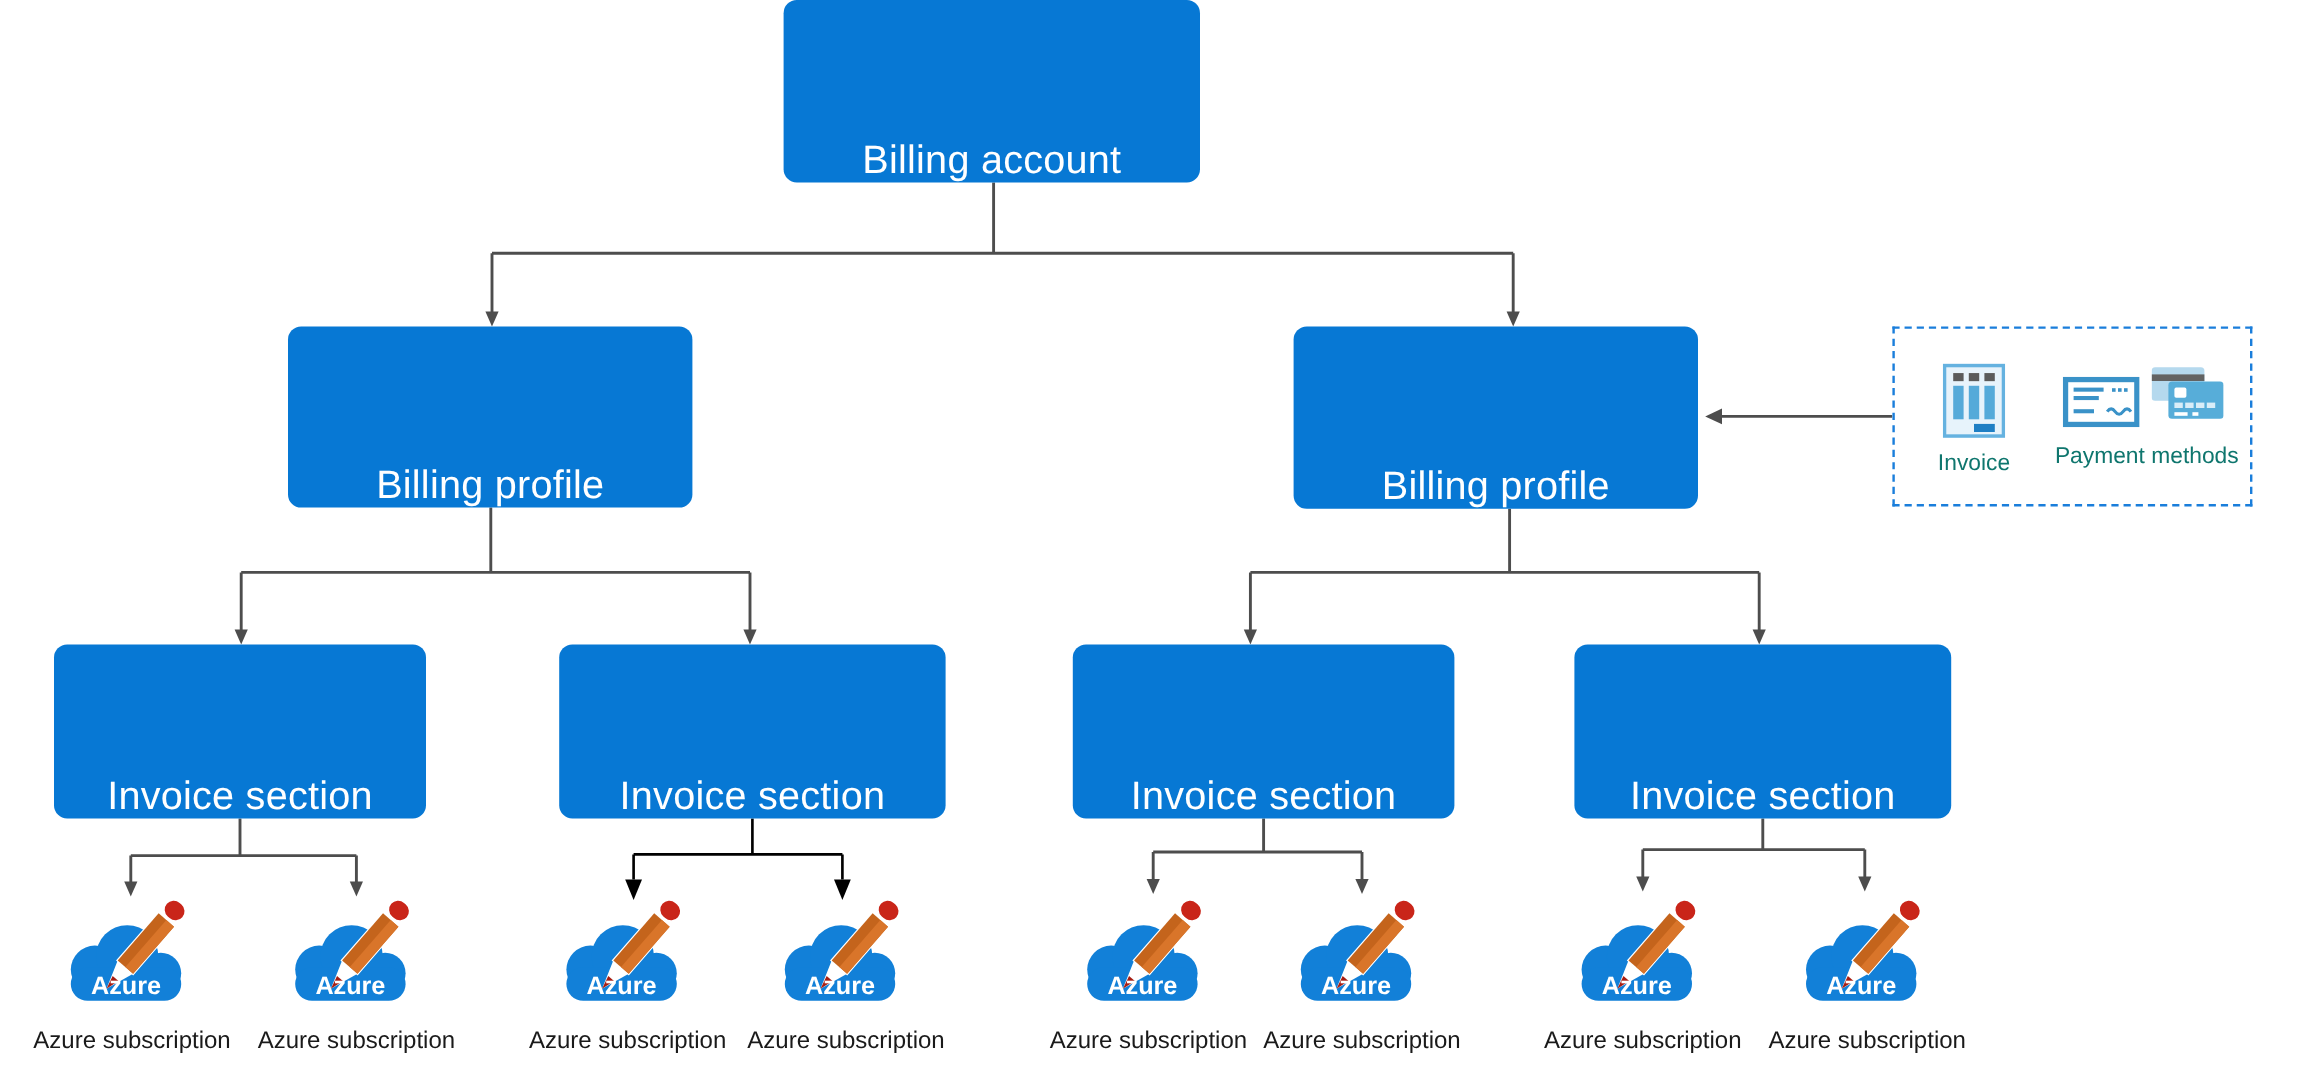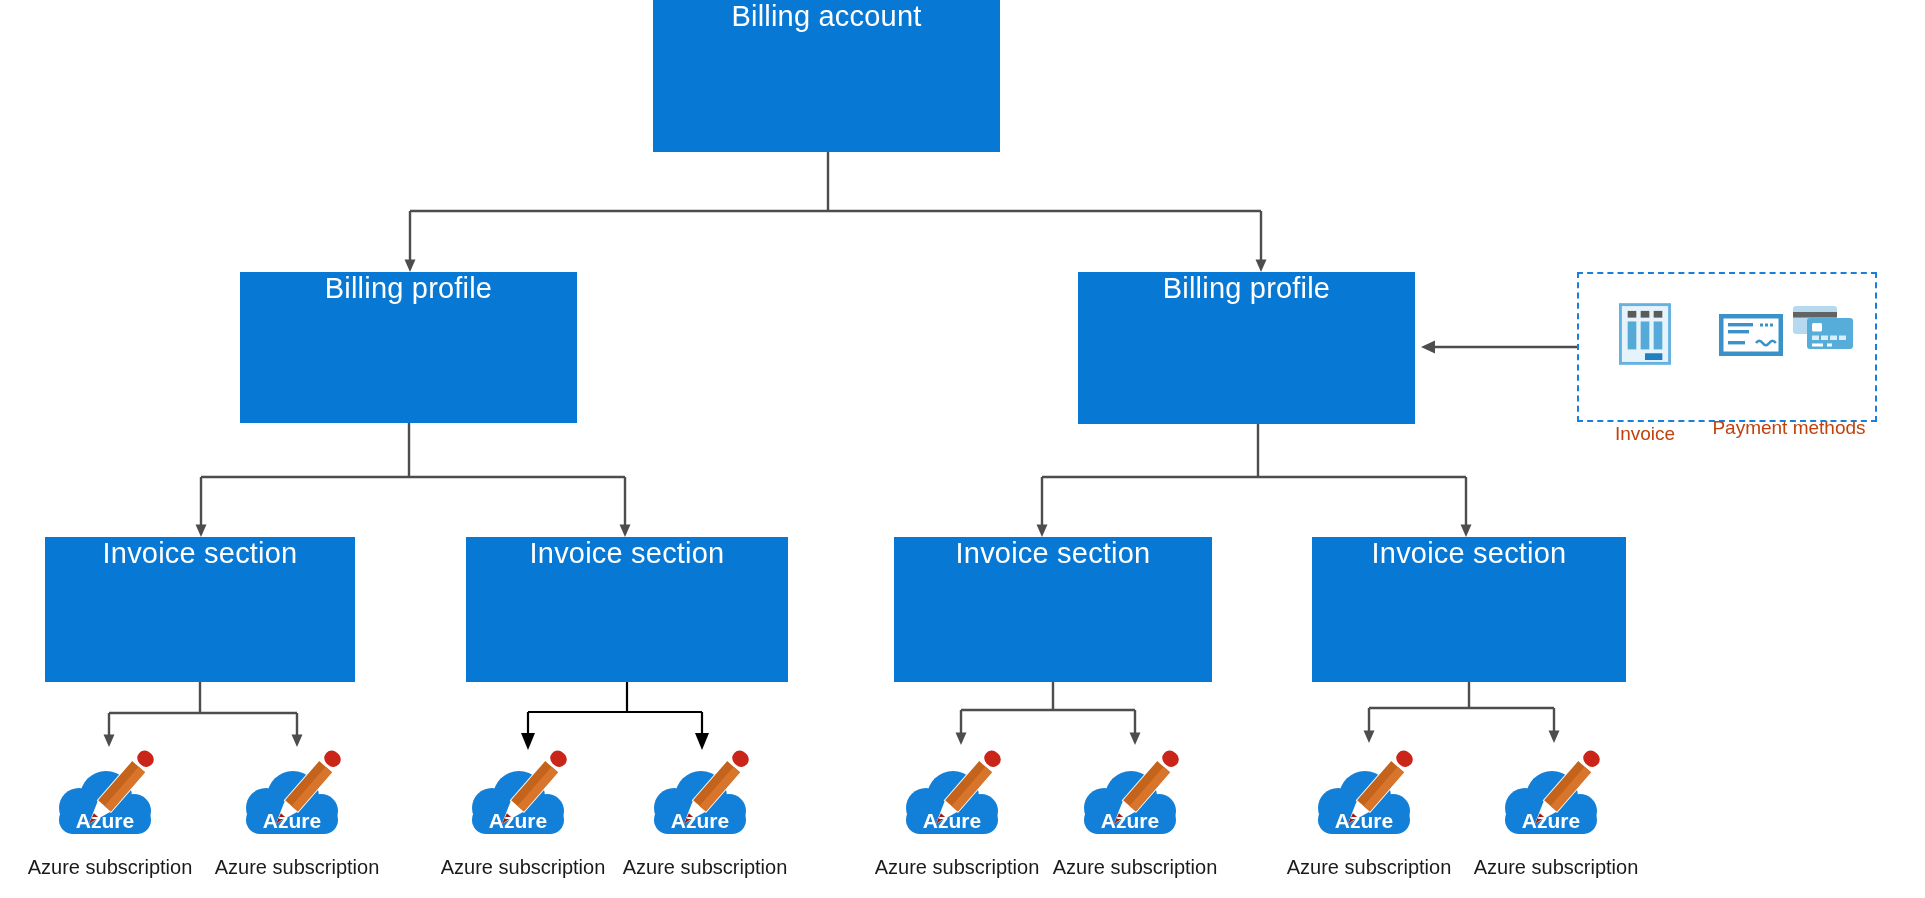--- a/index.html
+++ b/index.html
@@ -3,30 +3,30 @@
 <meta charset="utf-8">
 <style>
   html,body { margin:0; padding:0; background:#fff; }
   .canvas {
     position:relative; width:1925px; height:898px; background:#ffffff;
     font-family:"Liberation Sans","DejaVu Sans",sans-serif; overflow:hidden;
   }
   .overlay { position:absolute; left:0; top:0; width:1925px; height:898px; }
   .node {
     position:absolute; background:var(--node-blue,#0778d4); color:#fff;
-    display:flex; align-items:flex-start; justify-content:center;
-    font-size:29px; letter-spacing:.2px; white-space:nowrap;
+    display:flex; align-items:flex-end; justify-content:center;
+    font-size:33px; letter-spacing:.2px; white-space:nowrap;border-radius:11px;
   }
   .legend {
     position:absolute; left:1577px; top:272px; width:300px; height:150px;
     border:2px dashed var(--legend-border,#1a7edb); background:#fff; box-sizing:border-box;
   }
   .legend .icon { position:absolute; }
   .legend-label {
-    position:absolute; font-size:19px; color:#c2410c; text-align:center; white-space:nowrap;margin-top:47px;
+    position:absolute; font-size:19px; color:#0f766e; text-align:center; white-space:nowrap;
   }
   .sub-icon { position:absolute; top:748px; width:116px; height:94px; }
   .sub-label {
     position:absolute; top:856px; width:230px; text-align:center;
     font-size:20px; color:#1a1a1a; white-space:nowrap;
   }
   .cloud-text { font-family:"Liberation Sans","DejaVu Sans",sans-serif; font-weight:bold;
     font-size:21px; fill:#ffffff; text-anchor:middle; }
   .defs-holder { position:absolute; width:0; height:0; overflow:hidden; }
 </style>

